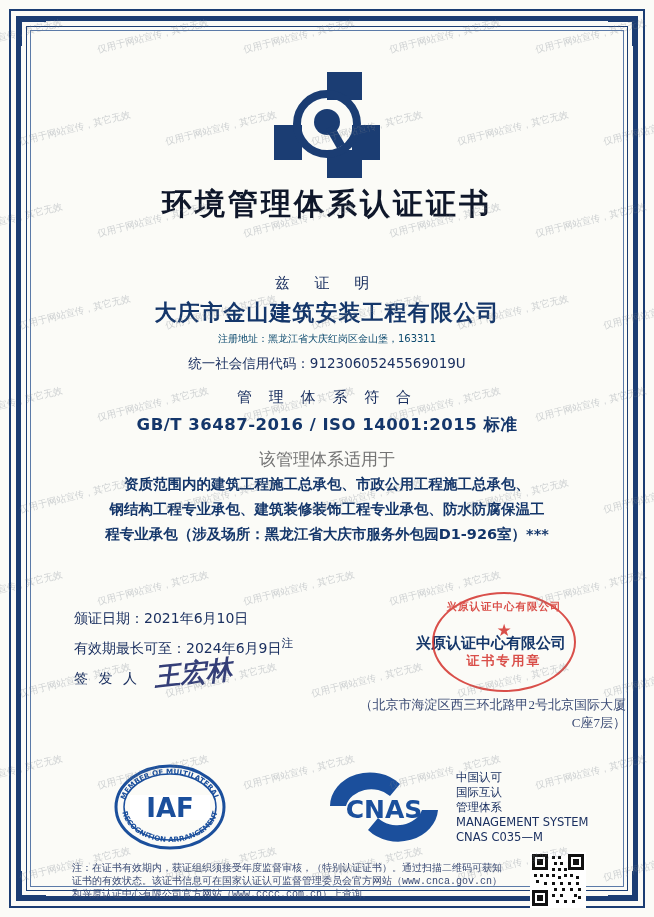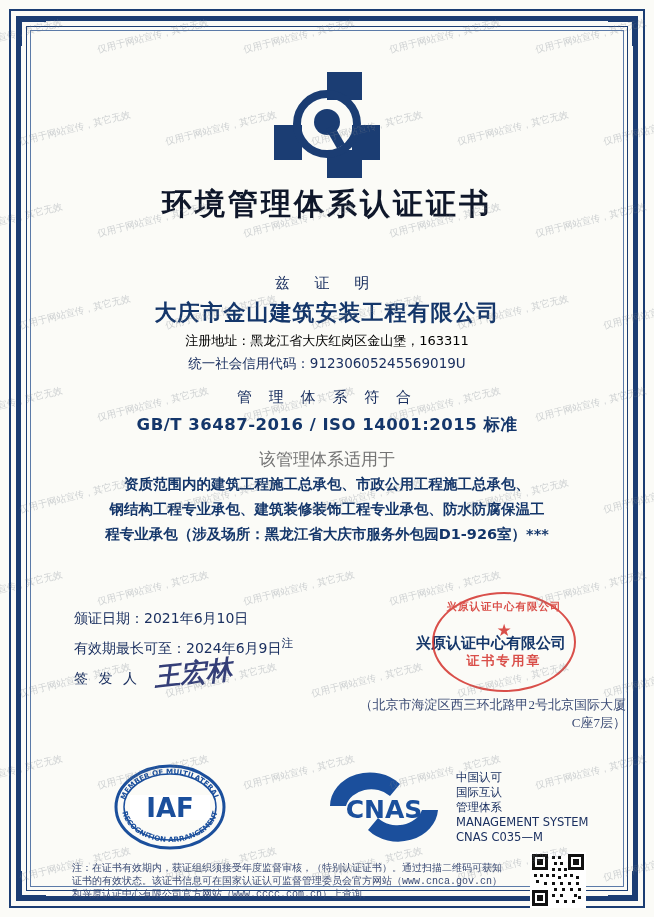--- a/index.html
+++ b/index.html
@@ -129,22 +129,22 @@
     font-size: 22px;
     font-weight: bold;
     color: #14366a;
     letter-spacing: 1px;
     font-family: "DejaVu Sans", sans-serif;
   }
 
   .addr {
     position: absolute;
     top: 296px;
-    font-size: 13px;
-    color: #000000;
+    font-size: 10px;
+    color: #0c4a6e;
     font-family: "DejaVu Sans", sans-serif;
   }
   .credit {
     position: absolute;
     top: 319px;
     font-size: 13.5px;
     color: #1b3060;
     font-family: "DejaVu Sans", sans-serif;
   }
 

